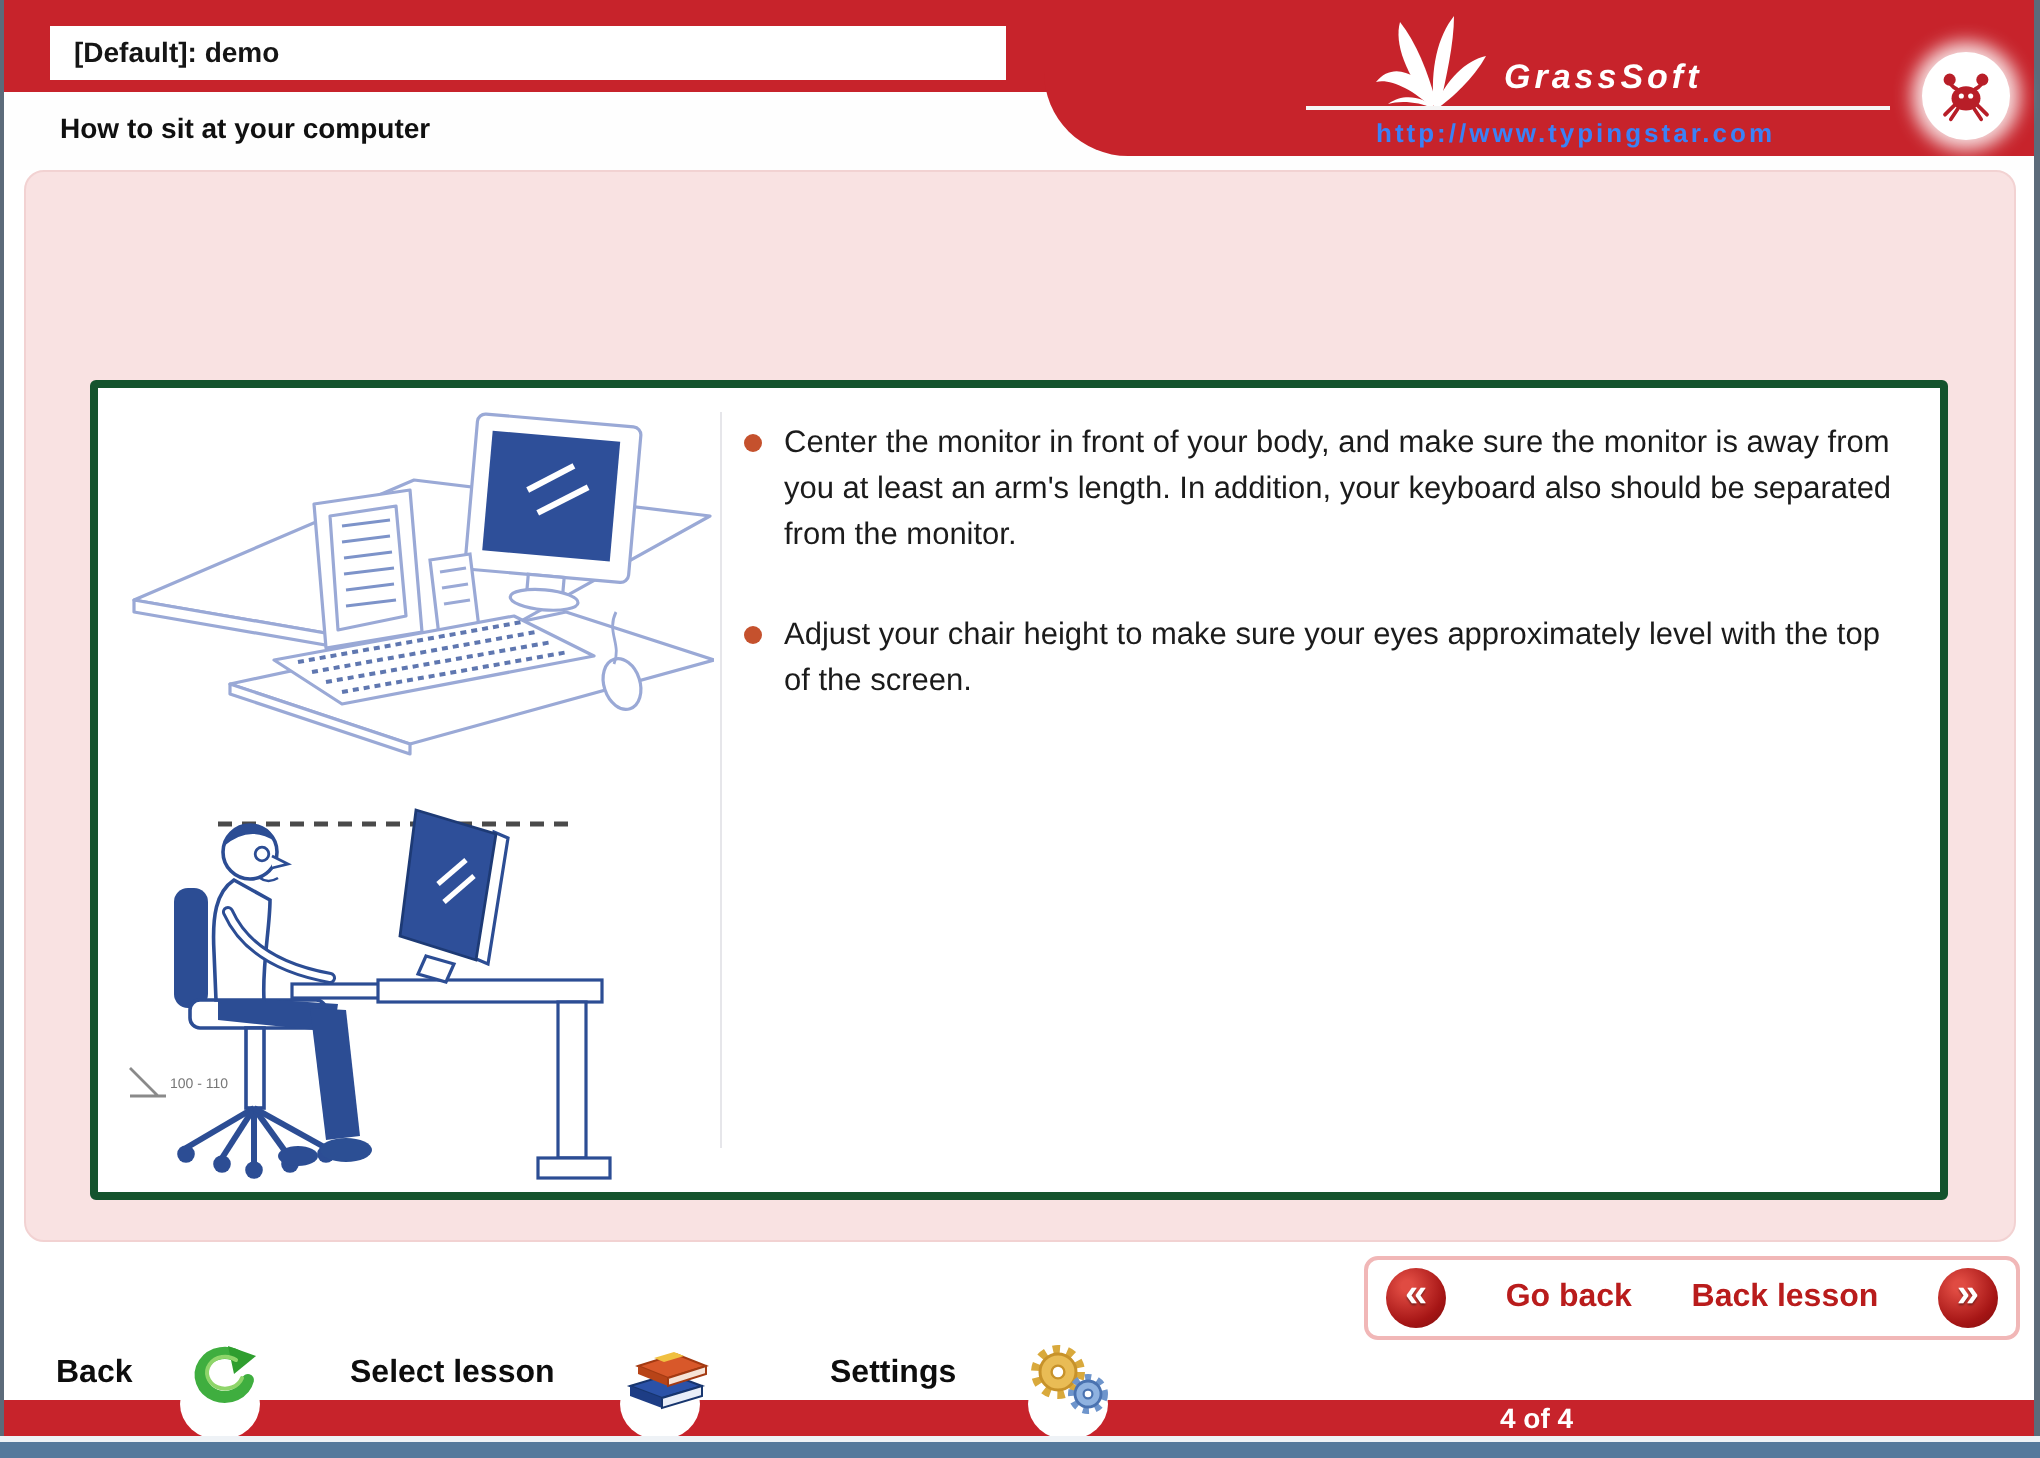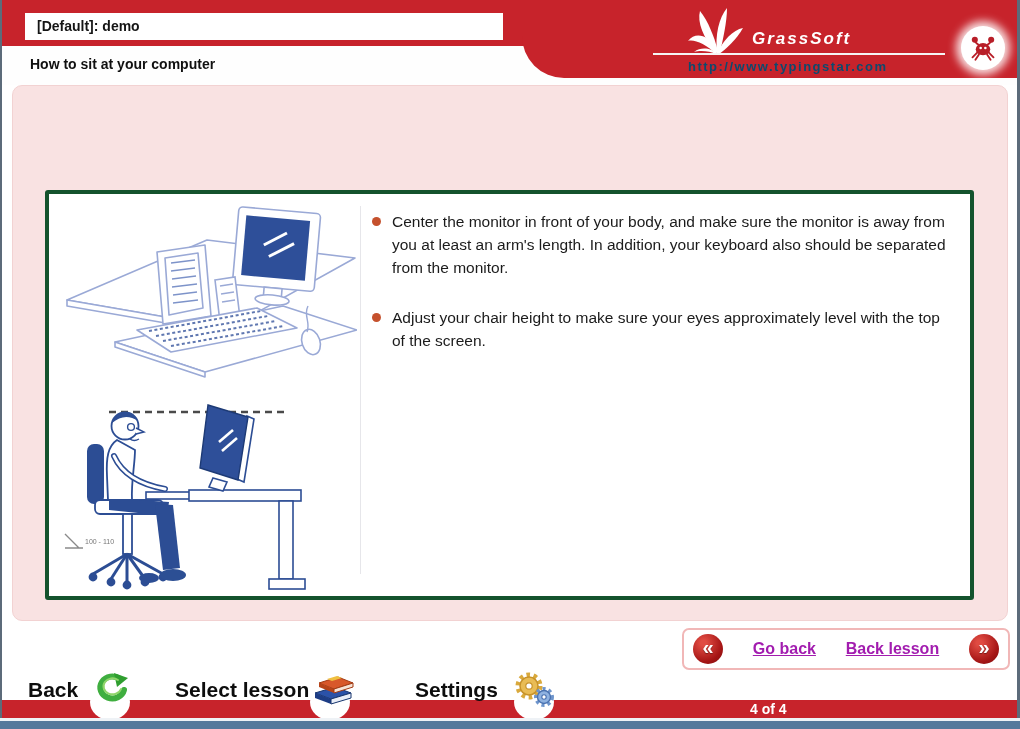--- a/index.html
+++ b/index.html
@@ -17,21 +17,21 @@
   .header-red{left:2px;top:0;width:1015px;height:46px;background:#c7232b;z-index:2;}
   .subheader{left:2px;top:46px;width:1015px;height:39px;background:#fefefe;z-index:1;}
   .header-lobe{left:522px;top:0;width:495px;height:78px;background:#c7232b;border-bottom-left-radius:42px;z-index:2;}
   .profile-box{left:25px;top:13px;width:466px;height:27px;background:#fff;z-index:3;
     line-height:27px;padding-left:12px;font-weight:bold;font-size:14px;color:#151515;cursor:default;}
   .lesson-title{left:30px;top:56px;z-index:3;font-weight:bold;font-size:14px;color:#101010;}
   .grass-logo{left:686px;top:6px;z-index:3;}
   .brand{left:752px;top:29px;z-index:3;color:#fff;font-weight:bold;font-style:italic;
     font-size:17px;letter-spacing:2px;}
   .header-sep{left:653px;top:53px;width:292px;height:2px;background:#f5f5f5;z-index:3;}
-  .site-url{left:688px;top:59px;z-index:3;color:#0c4a6e;font-weight:bold;font-size:13px;letter-spacing:1.5px;}
+  .site-url{left:688px;top:59px;z-index:3;color:#3b82f6;font-weight:bold;font-size:13px;letter-spacing:1.5px;}
   .mascot-badge{left:961px;top:26px;width:44px;height:44px;border-radius:50%;background:#fff;
     box-shadow:0 0 9px 5px rgba(255,255,255,.85);z-index:4;display:flex;align-items:center;justify-content:center;}
 
   
   .panel{left:12px;top:85px;width:996px;height:536px;background:#f9e2e2;border:1px solid #f2d2d2;
     border-radius:10px;z-index:2;box-sizing:border-box;}
   .page-title{left:12px;top:127px;width:996px;text-align:center;font-weight:bold;font-size:22px;
     color:#141414;z-index:3;letter-spacing:.2px;}
   .card{left:45px;top:190px;width:929px;height:410px;background:#fff;border:4px solid #14532d;
     border-radius:3px;z-index:3;box-sizing:border-box;}
@@ -44,26 +44,26 @@
   .bullet-text{font-size:15.5px;line-height:23px;color:#1b1b1b;max-width:560px;}
 
   
   .navbox{left:682px;top:628px;width:328px;height:42px;background:#fff;border:2px solid #f1b7b7;
     border-radius:7px;z-index:5;display:flex;align-items:center;justify-content:space-between;
     padding:0 9px;box-sizing:border-box;}
   .nav-btn{width:30px;height:30px;border-radius:50%;
     background:radial-gradient(circle at 35% 30%,#e04b42 10%,#a51515 65%,#7c0d0d 100%);
     color:#fff;font-weight:bold;font-size:20px;line-height:27px;text-align:center;cursor:pointer;
     text-shadow:0 1px 1px rgba(0,0,0,.4);}
-  .nav-label{font-weight:bold;font-size:16px;color:#a21caf;cursor:pointer;text-decoration:underline;}
+  .nav-label{font-weight:bold;font-size:16px;color:#b91c1c;cursor:pointer;}
 
   
   .red-strip{left:2px;top:700px;width:1015px;height:18px;background:#c7232b;z-index:1;}
   .bump{width:40px;height:36px;border-radius:50%;background:#fff;top:684px;z-index:2;}
-  .menu-label{top:678px;font-weight:bold;font-size:21px;color:#0d0d0d;z-index:3;cursor:pointer;}
+  .menu-label{top:678px;font-weight:bold;font-size:16px;color:#0d0d0d;z-index:3;cursor:pointer;}
   .menu-icon{z-index:3;cursor:pointer;}
   .page-indicator{left:750px;top:700px;width:120px;height:18px;line-height:18px;
     color:#fff;font-weight:bold;font-size:14px;z-index:3;}
 </style>
 </head>
 <body>
 
 <div id="app">
 
   <div class="abs header-red"></div>

